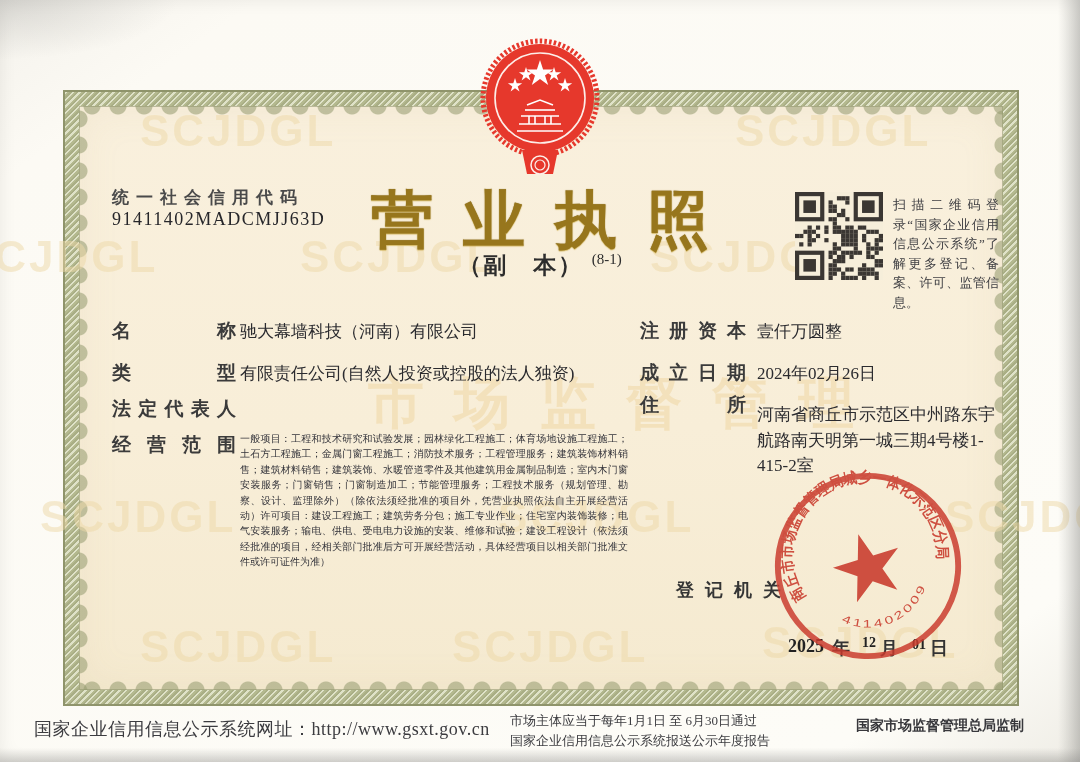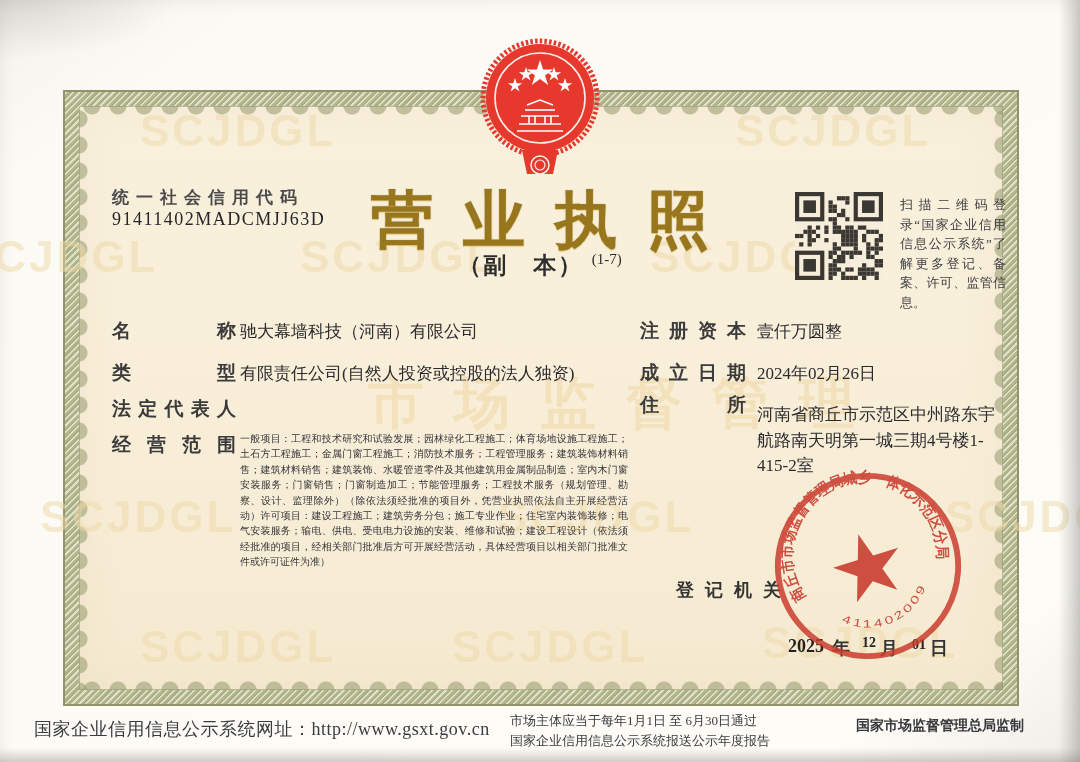--- a/index.html
+++ b/index.html
@@ -28,21 +28,21 @@
   .credit-code{margin-top:0;font-family:"Liberation Serif",serif;font-size:18px;letter-spacing:1.5px;color:#26262a;}
   .doc-title{position:absolute;left:50%;top:178px;transform:translateX(-50%);white-space:nowrap;font-weight:bold;font-size:62px;letter-spacing:30px;padding-left:30px;color:#97761d;text-shadow:0 1px 1px rgba(210,178,80,.7),0 0 1px #7a5e14;}
   .doc-subtitle{position:absolute;left:50%;top:250px;transform:translateX(-50%);white-space:nowrap;font-size:23px;font-weight:bold;color:#2d2d2d;letter-spacing:2px;}
   .doc-subtitle sup{font-size:15px;font-weight:normal;font-family:"Liberation Serif",serif;vertical-align:9px;letter-spacing:0;}
 
   
   .emblem{position:absolute;left:477px;top:34px;width:126px;height:144px;}
 
   
   .qr{position:absolute;left:795px;top:192px;width:88px;height:88px;}
-  .qr-caption{position:absolute;left:893px;top:195px;width:106px;font-size:13px;line-height:1.5;color:#3e3e42;text-align:justify;font-family:"Liberation Serif",serif;margin-left:7px;}
+  .qr-caption{position:absolute;left:893px;top:195px;width:106px;font-size:13px;line-height:1.5;color:#3e3e42;text-align:justify;font-family:"Liberation Serif",serif;}
 
   
   .flabel{position:absolute;font-size:19px;font-weight:bold;color:#3b3b3b;text-align:justify;text-align-last:justify;}
   .flabel.lft{left:112px;width:124px;}
   .flabel.rgt{left:640px;width:106px;}
   .fvalue{position:absolute;font-family:"Liberation Serif",serif;font-size:17px;color:#2b2b2f;}
   .fvalue.lft{left:240px;width:390px;}
   .fvalue.rgt{left:757px;width:240px;}
   .scope-text{position:absolute;left:240px;top:431px;width:388px;font-family:"Liberation Serif",serif;font-size:10px;line-height:1.54;color:#33333a;text-align:justify;}
   .addr{line-height:1.5;}
@@ -116,21 +116,21 @@
   </svg>
 
   <div class="credit-block">
     <div class="credit-label">统一社会信用代码</div>
     <div class="credit-code">91411402MADCMJJ63D</div>
   </div>
 
   <div class="doc-title">营业执照</div>
   <div class="doc-subtitle">
     <span>（副　本）</span>
-    <sup>(1-7)</sup>
+    <sup>(8-1)</sup>
   </div>
 
   <svg id="qr-svg" class="qr" viewBox="0 0 84 84">
       <rect x="0" y="0" width="84" height="84" fill="#f6eeda"></rect>
       <rect x="40" y="4" width="4" height="4" fill="#3b3733"></rect>
       <rect x="44" y="4" width="4" height="4" fill="#3b3733"></rect>
       <rect x="48" y="4" width="4" height="4" fill="#3b3733"></rect>
       <rect x="32" y="8" width="4" height="4" fill="#3b3733"></rect>
       <rect x="48" y="8" width="4" height="4" fill="#3b3733"></rect>
       <rect x="32" y="12" width="4" height="4" fill="#3b3733"></rect>

